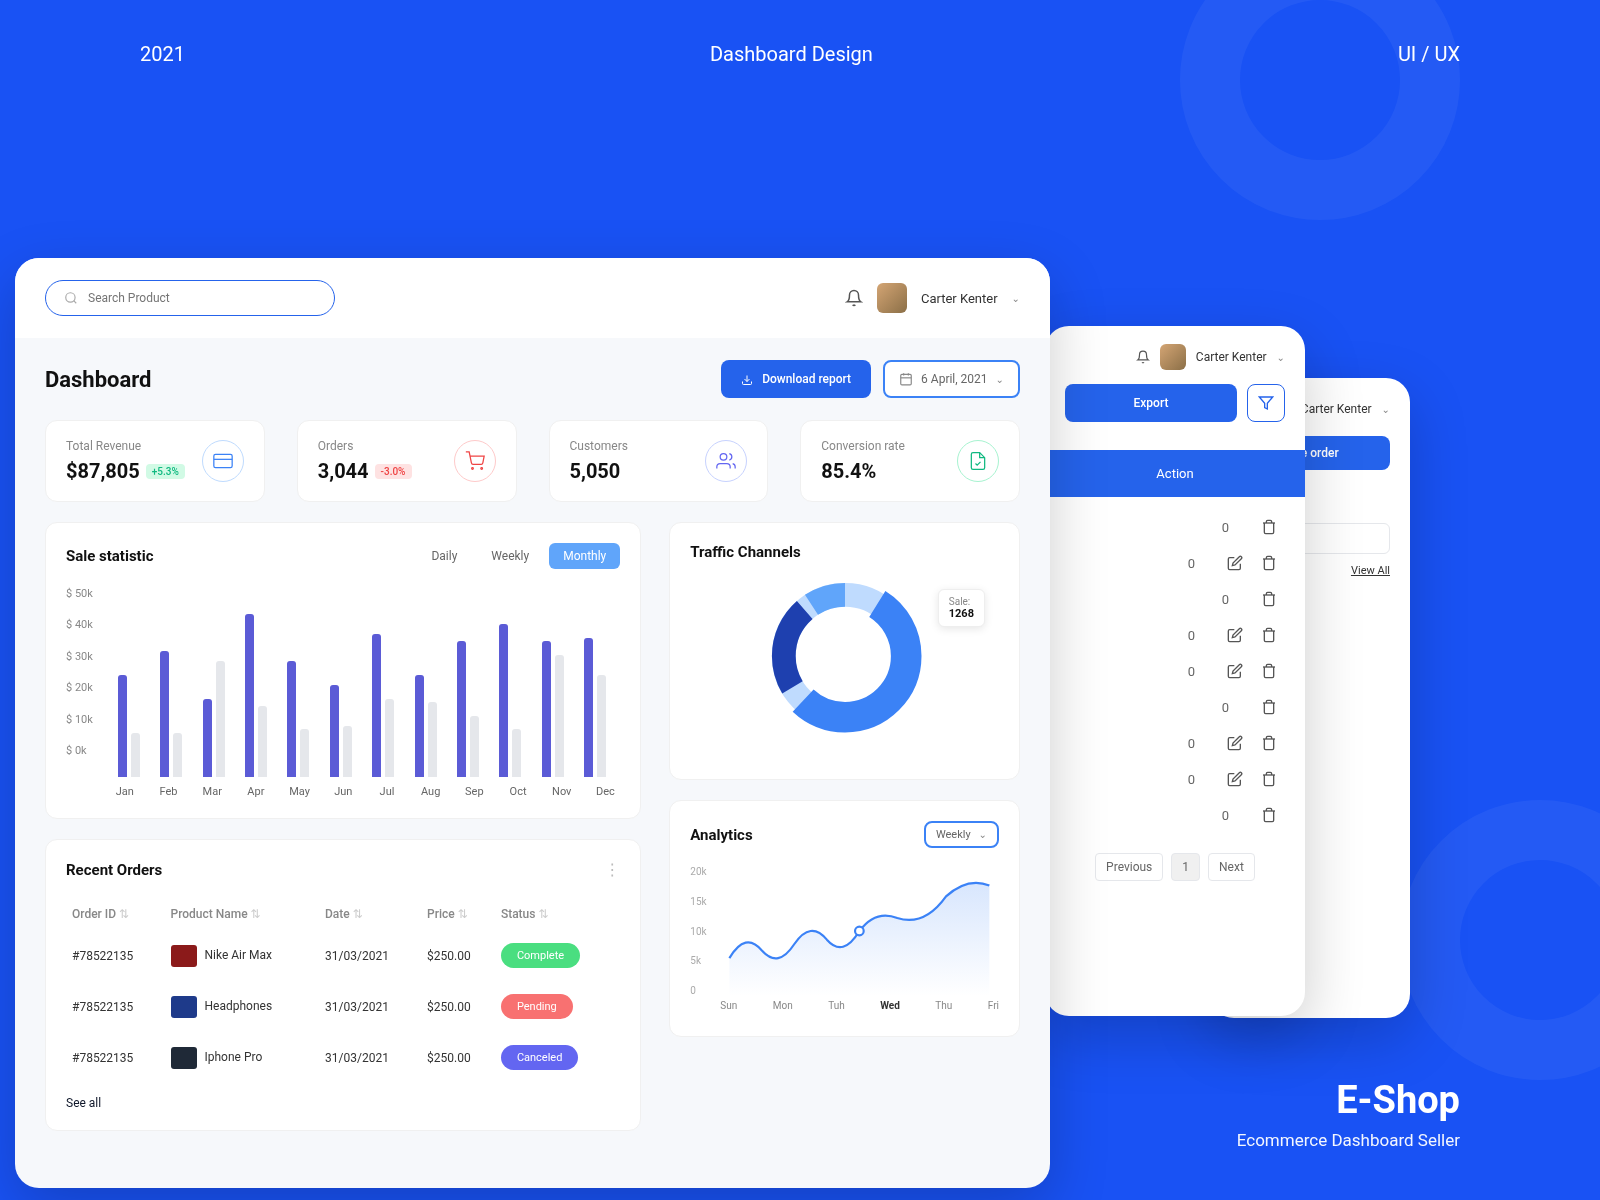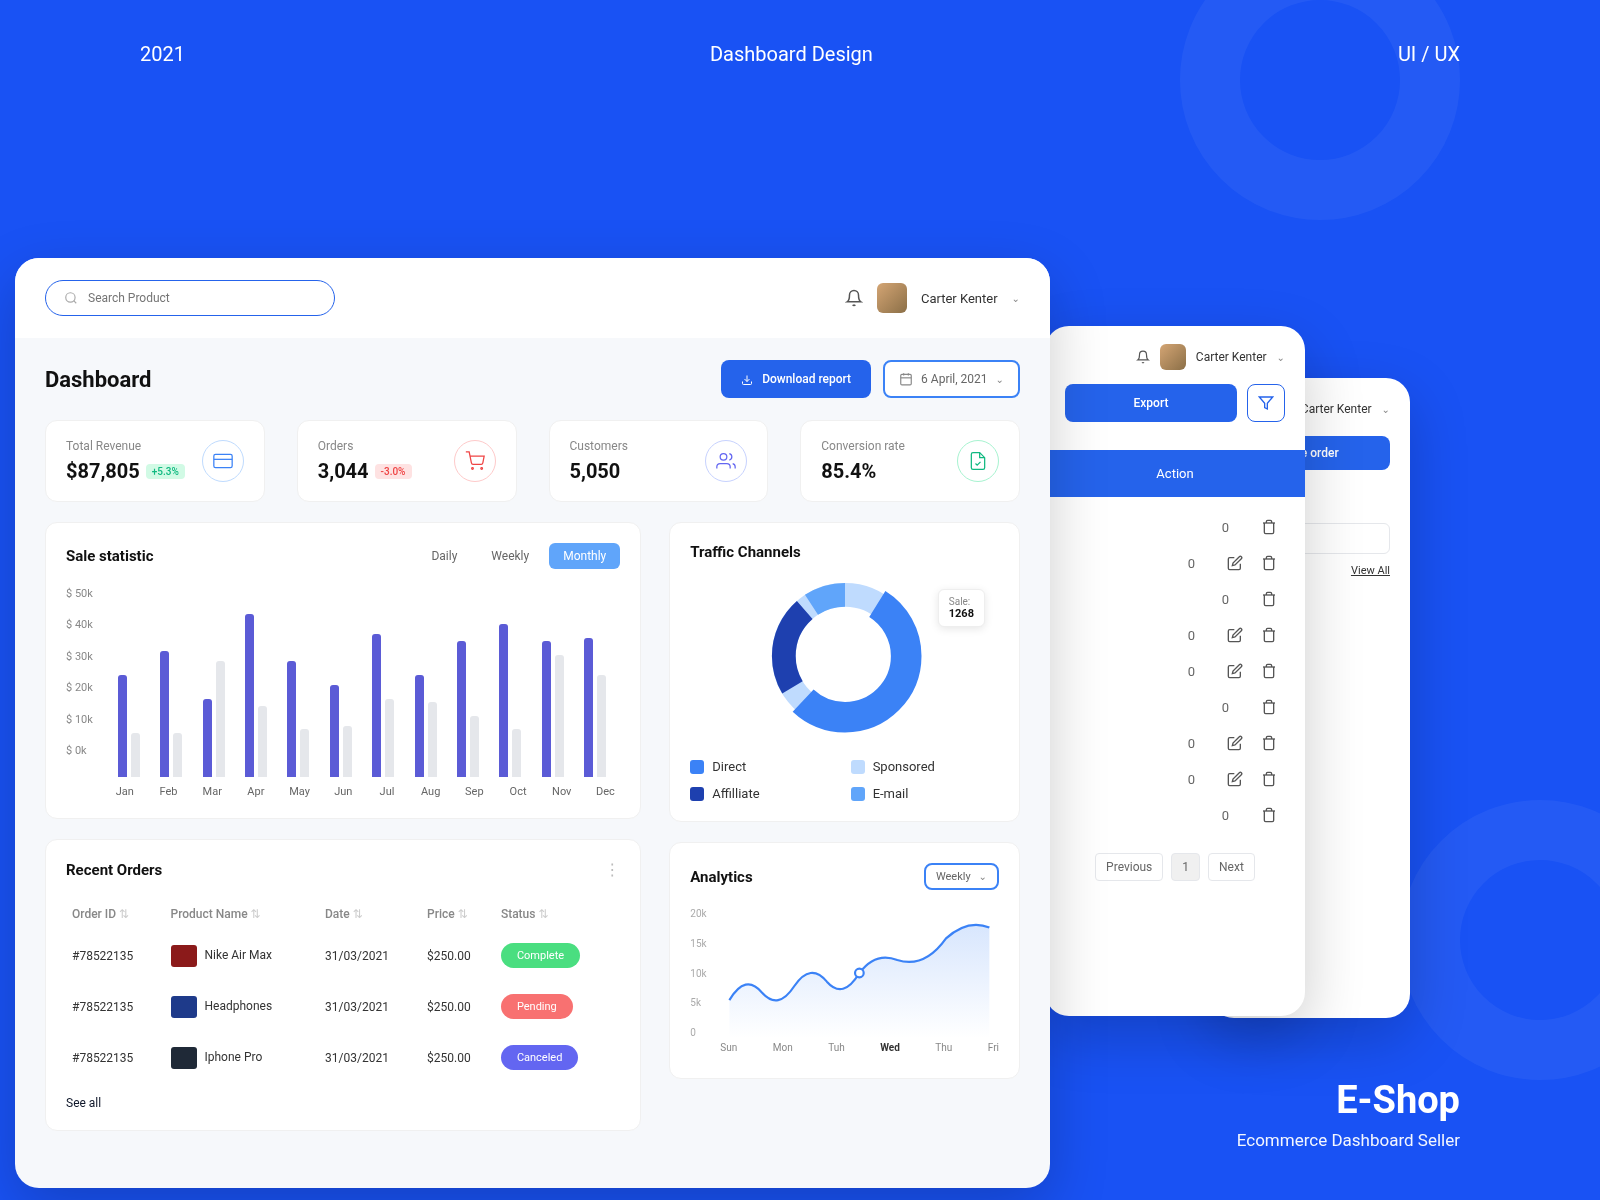--- a/index.html
+++ b/index.html
@@ -477,38 +477,20 @@
               <circle cx="50" cy="50" r="36" fill="none" stroke="#BFDBFE" stroke-width="14"></circle>
               <circle cx="50" cy="50" r="36" fill="none" stroke="#3B82F6" stroke-width="18" stroke-dasharray="120 226" stroke-dashoffset="-20" transform="rotate(-90 50 50)"></circle>
               <circle cx="50" cy="50" r="36" fill="none" stroke="#1E40AF" stroke-width="14" stroke-dasharray="50 226" stroke-dashoffset="-150" transform="rotate(-90 50 50)"></circle>
               <circle cx="50" cy="50" r="36" fill="none" stroke="#60A5FA" stroke-width="14" stroke-dasharray="30 226" stroke-dashoffset="-205" transform="rotate(-90 50 50)"></circle>
             </svg>
             <div class="tooltip">
               <div class="tl">Sale:</div>
               <div class="tv">1268</div>
             </div>
           </div>
-          <div class="legend" id="legend">
-                <div class="leg">
-                  <span class="dot" style="background:#3B82F6"></span>
-                  <span>Direct</span>
-                </div>
-                <div class="leg">
-                  <span class="dot" style="background:#BFDBFE"></span>
-                  <span>Sponsored</span>
-                </div>
-                <div class="leg">
-                  <span class="dot" style="background:#1E40AF"></span>
-                  <span>Affilliate</span>
-                </div>
-                <div class="leg">
-                  <span class="dot" style="background:#60A5FA"></span>
-                  <span>E-mail</span>
-                </div>
-              </div>
         </div>
 
         <div class="panel">
           <div class="p-hdr">
             <span class="p-title">Analytics</span>
             <button class="btn-o" style="padding:5px 10px;font-size:11px">
                   <span>Weekly</span> 
                   <span class="chev">⌄</span>
                 </button>
           </div>

